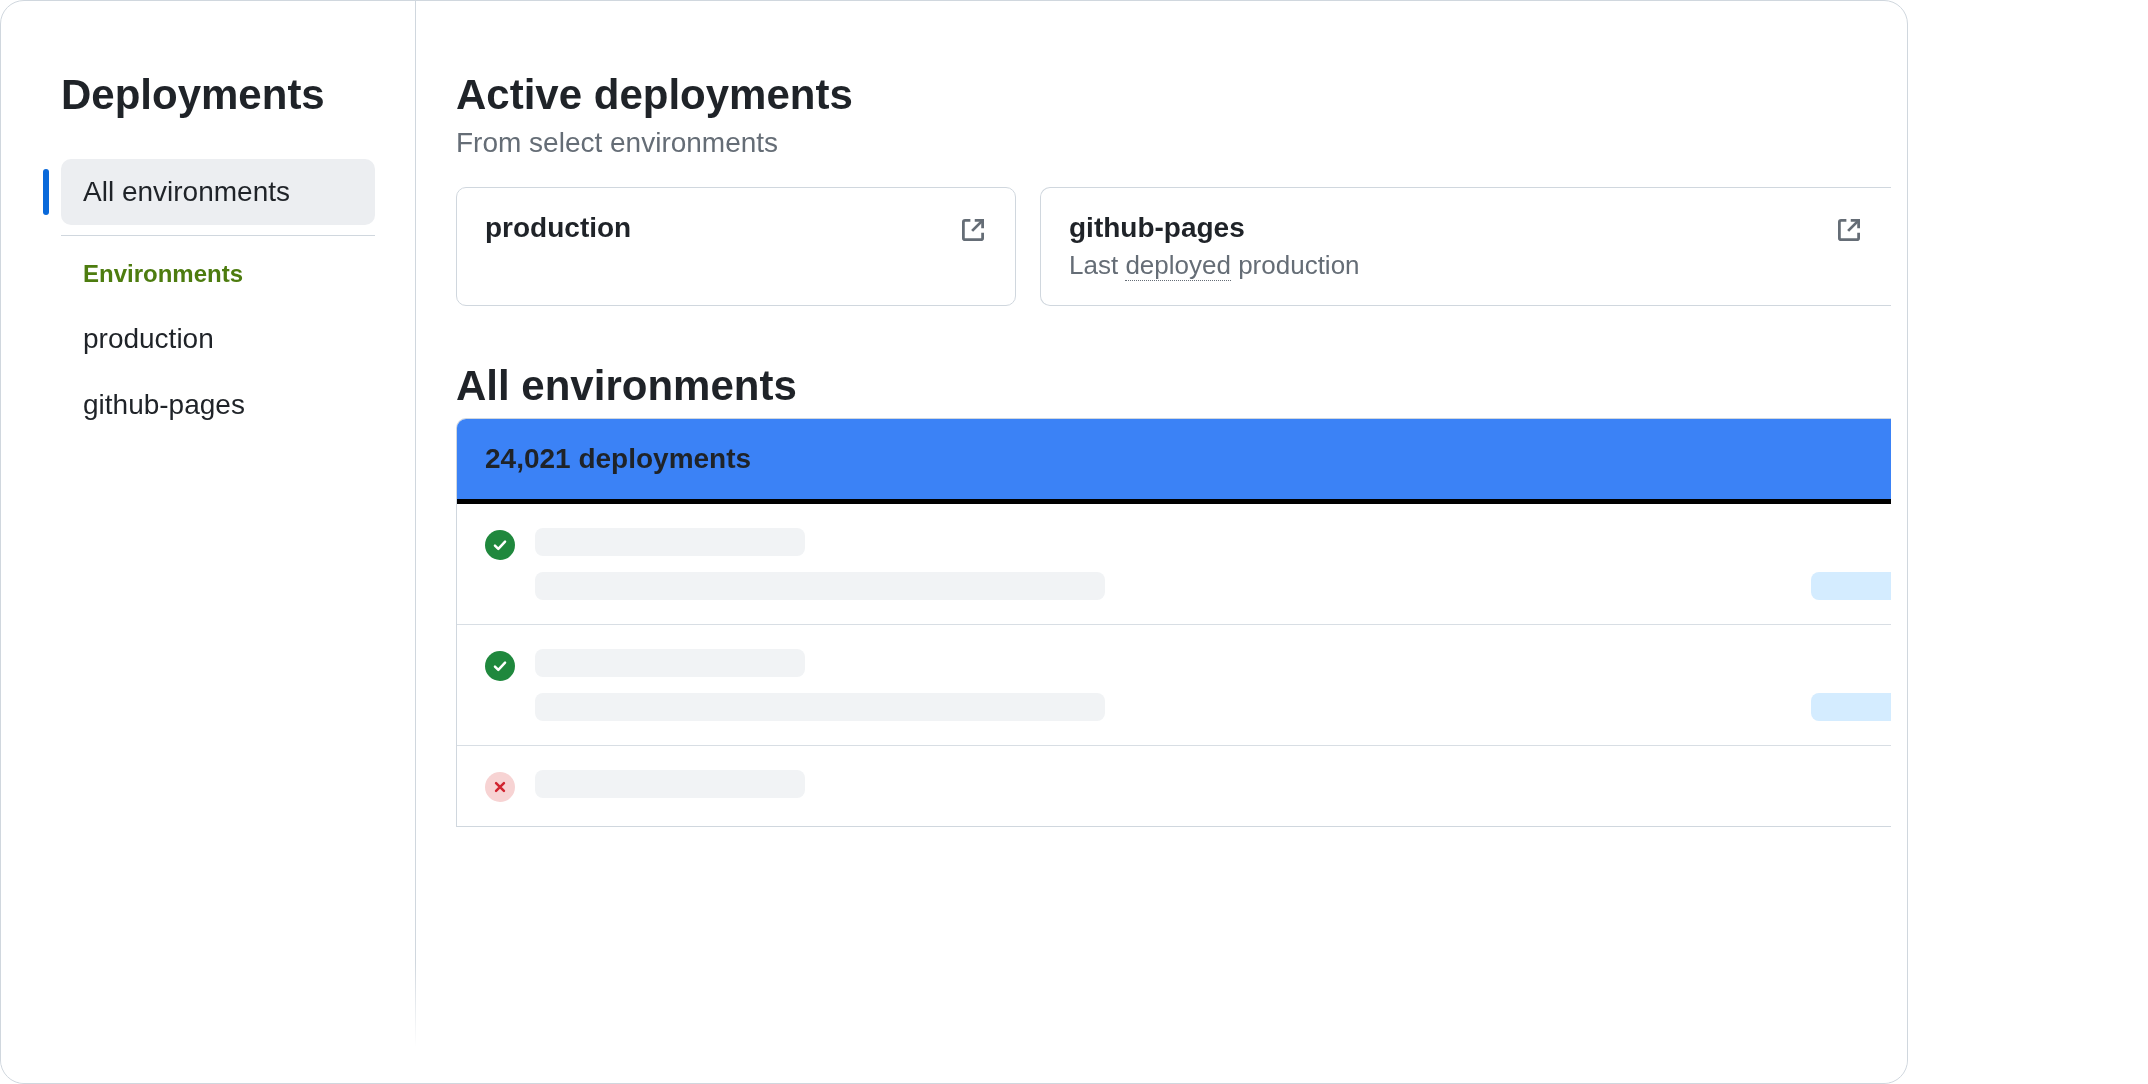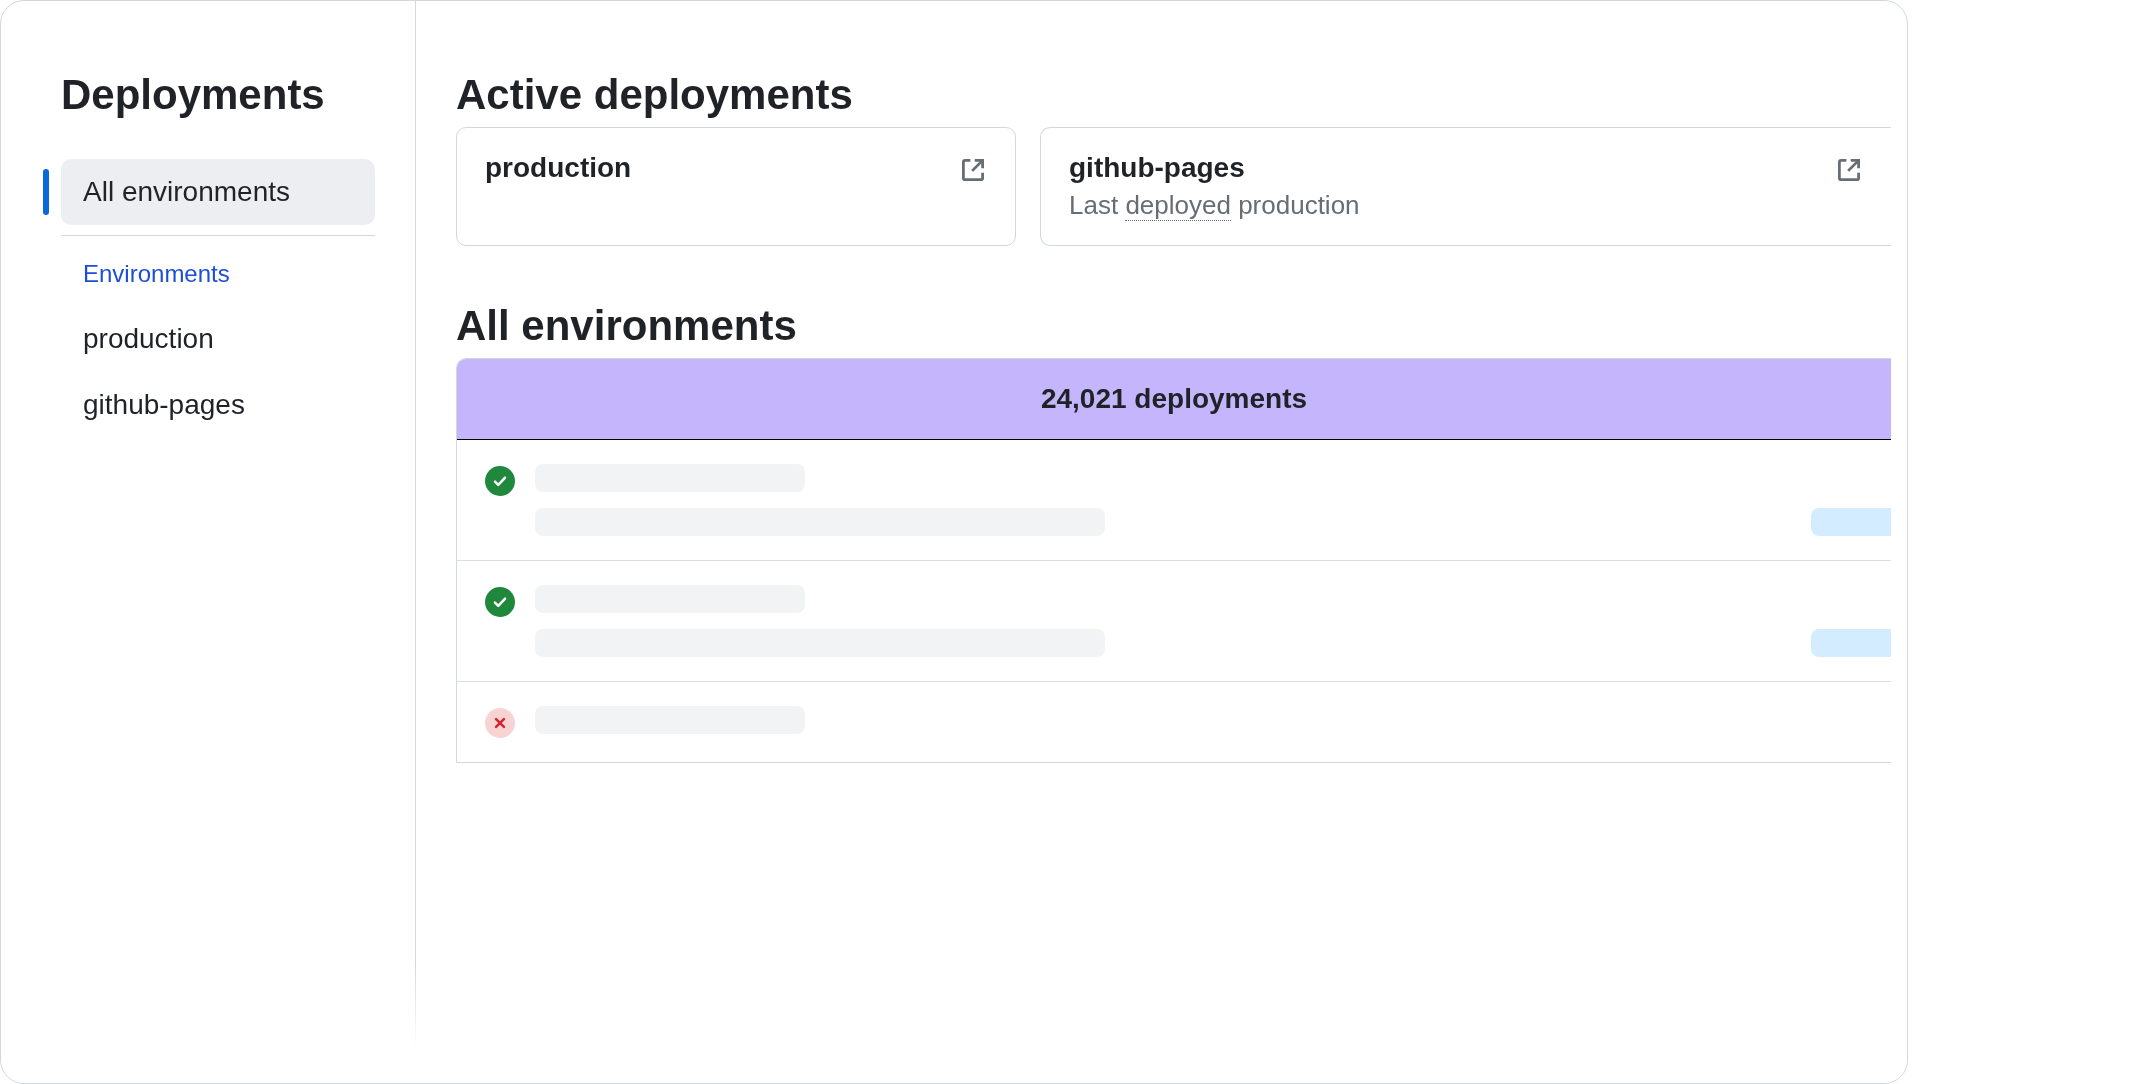--- a/index.html
+++ b/index.html
@@ -56,22 +56,22 @@
     border-radius: 3px;
     background: #0969da;
   }
   .nav-divider {
     height: 1px;
     background: #d0d7de;
     margin: 10px 0 24px 0;
   }
   .nav-subheading {
     font-size: 24px;
-    font-weight: 400;
-    color: #1d4ed8;
+    font-weight: 700;
+    color: #4d7c0f;
     padding: 0 22px;
     margin-bottom: 18px;
   }
   
   .main {
     flex: 1;
     padding: 70px 16px 0 40px;
     overflow: hidden;
   }
   .section-title {
@@ -125,26 +125,25 @@
     margin-top: 4px;
   }
   
   .deploy-panel {
     border: 1px solid #d0d7de;
     border-right: none;
     border-top-left-radius: 10px;
     overflow: hidden;
   }
   .deploy-header {
-    background: #c4b5fd;
-    border-bottom: 1px solid #000000;
+    background: #3b82f6;
+    border-bottom: 5px solid #000000;
     padding: 24px 28px;
     font-size: 28px;
     font-weight: 600;
-    text-align: center;
   }
   .deploy-row {
     display: flex;
     align-items: flex-start;
     padding: 24px 28px 24px 28px;
     border-bottom: 1px solid #d8dee4;
     gap: 20px;
     position: relative;
   }
   .deploy-row:last-child { border-bottom: none; }
@@ -208,20 +207,21 @@
       <span>production</span>
     </div>
     <div class="nav-item">
       <span>github-pages</span>
     </div>
   </aside>
 
   <main class="main">
 
     <h2 class="section-title">Active deployments</h2>
+    <div class="section-sub">From select environments</div>
 
     <div class="cards-row">
 
       <div class="env-card">
         <div>
           <div class="env-card-title">production</div>
         </div>
         <span class="ext-icon">
           <svg viewBox="0 0 16 16" fill="none" stroke="currentColor" stroke-width="1.6">
             <path d="M6.5 2.5H3.5a1 1 0 0 0-1 1v9a1 1 0 0 0 1 1h9a1 1 0 0 0 1-1V9.5"></path>

